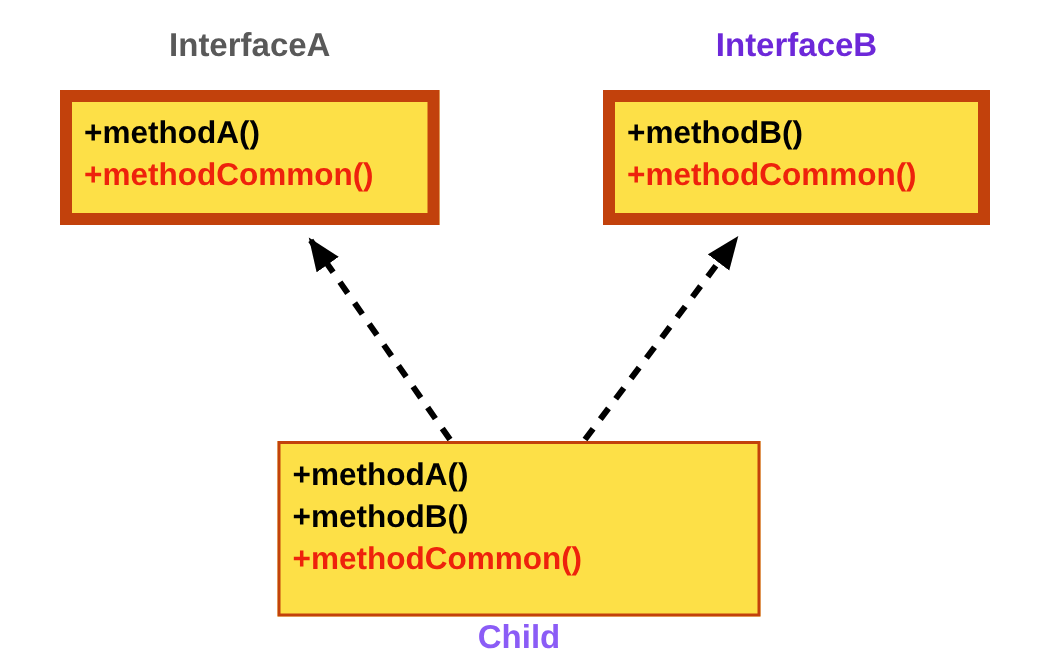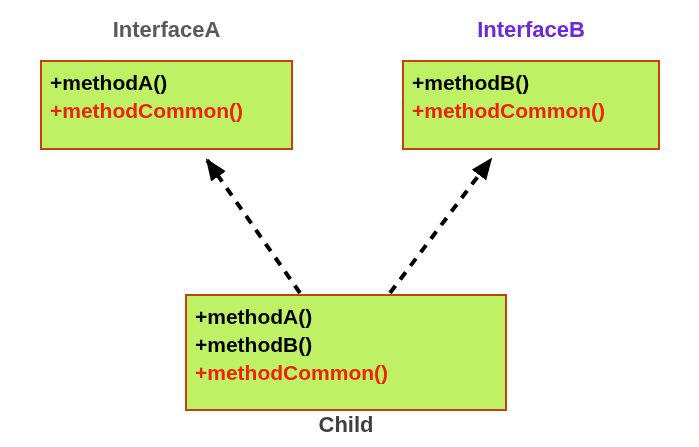--- a/index.html
+++ b/index.html
@@ -13,22 +13,22 @@
     margin-top: 12px;
   }
   .arrow-layer {
     position: absolute;
     left: 0; top: 0;
     width: 699px; height: 447px;
     pointer-events: none;
   }
   .uml-box {
     position: absolute;
-    background: #bef264;
-    border: 2px solid #c2410c;
+    background: #fde047;
+    border: 8px solid #c2410c;
     box-sizing: border-box;
     padding: 7px 8px 0 8px;
   }
   .uml-box.child { border-width: 2px; }
   .method {
     font-size: 21px;
     font-weight: 700;
     line-height: 28px;
     white-space: nowrap;
     letter-spacing: 0px;
@@ -66,15 +66,15 @@
   <div class="uml-box" style="left:402px; top:48px; width:258px; height:90px;">
     <div class="method" style="color: rgb(0, 0, 0);">+methodB()</div>
     <div class="method" style="color: rgb(238, 34, 12);">+methodCommon()</div>
   </div>
 
   <div class="uml-box child" style="left:185px; top:282px; width:322px; height:117px;">
     <div class="method" style="color: rgb(0, 0, 0);">+methodA()</div>
     <div class="method" style="color: rgb(0, 0, 0);">+methodB()</div>
     <div class="method" style="color: rgb(238, 34, 12);">+methodCommon()</div>
   </div>
-  <div class="box-title" style="left: 185px; top: 401px; width: 322px; color: #404040;">Child</div>
+  <div class="box-title" style="left: 185px; top: 401px; width: 322px; color: #8b5cf6;">Child</div>
 
 </div>
 
 </body></html>

